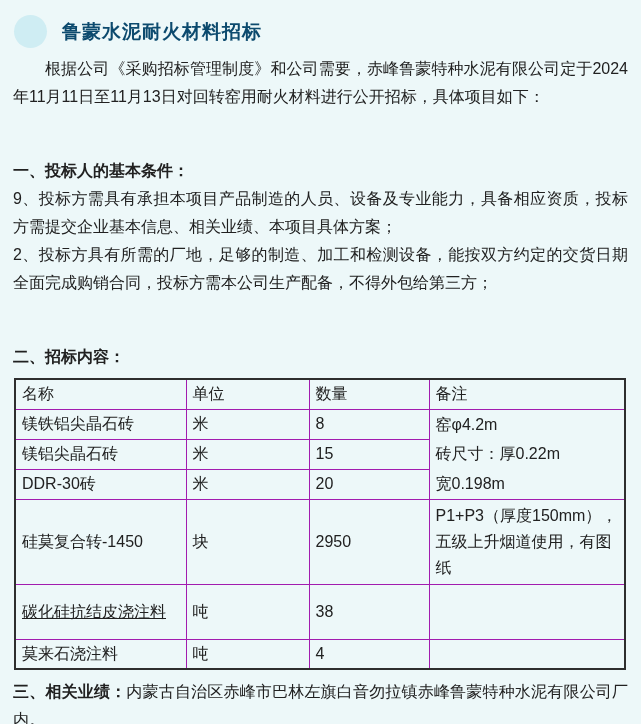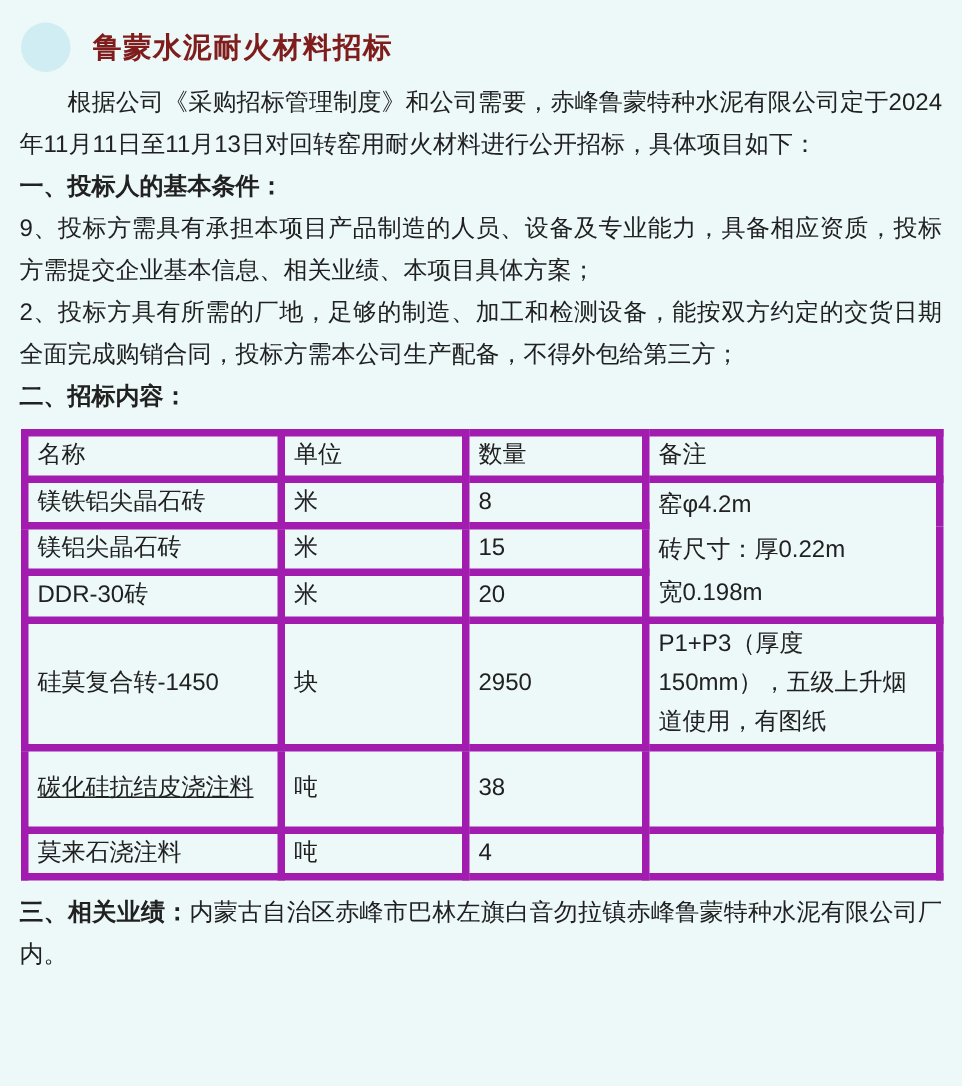--- a/index.html
+++ b/index.html
@@ -16,44 +16,44 @@
     padding: 15px 0 0 14px;
   }
   .logo-circle {
     width: 33px; height: 33px;
     border-radius: 50%;
     background: #cfedf3;
     flex: 0 0 auto;
   }
   .page-title {
     margin-left: 15px;
-    color: #7f1d1d;
+    color: #0c4a6e;
     font-weight: bold;
     font-size: 19px;
     letter-spacing: 1px;
   }
   .content {
     padding: 7px 13px 0 13px;
     font-size: 16px;
     line-height: 28px;
     text-align: justify;
   }
   .indent { text-indent: 2em; }
-  .bold { font-weight: bold; }
+  .bold { font-weight: bold; margin-top: 46px; }
   p { margin: 0; }
   table.tender {
     border-collapse: collapse;
     table-layout: fixed;
     width: 610px;
     margin: 7px 0 8px 1px;
     border: 2px solid #2e2e2e;
     background: transparent;
   }
   table.tender td, table.tender th {
-    border: 5px solid #a21caf;
+    border: 1px solid #a21caf;
     padding: 0 6px;
     font-size: 16px;
     font-weight: normal;
     text-align: left;
     vertical-align: middle;
     line-height: 26px;
     overflow: hidden;
   }
   col.c-name { width: 171px; }
   col.c-unit { width: 123px; }

